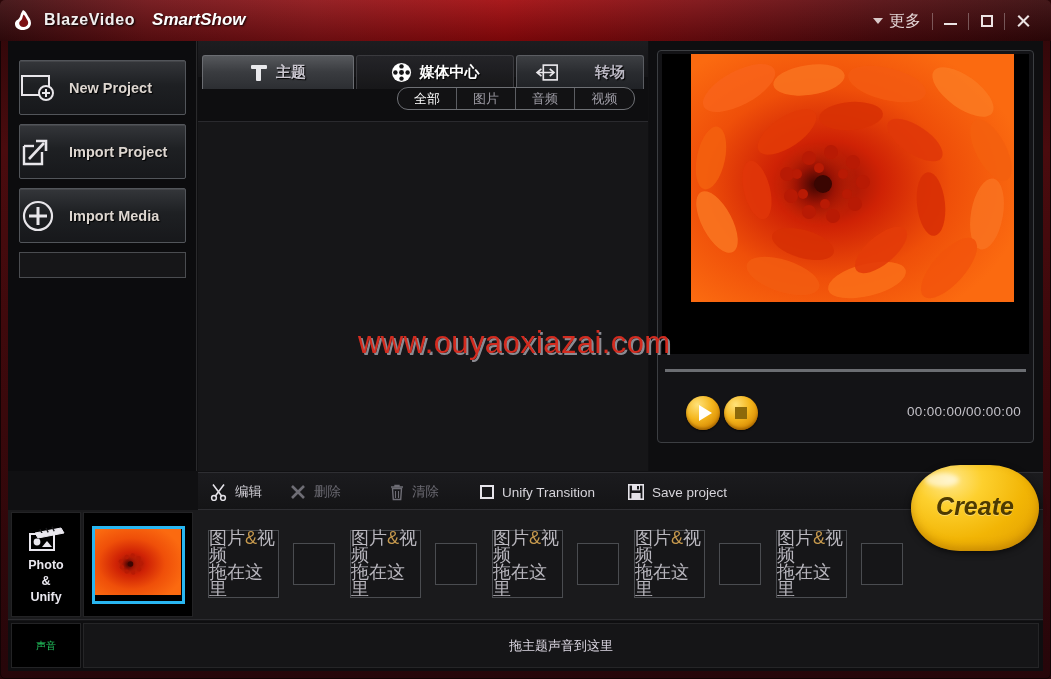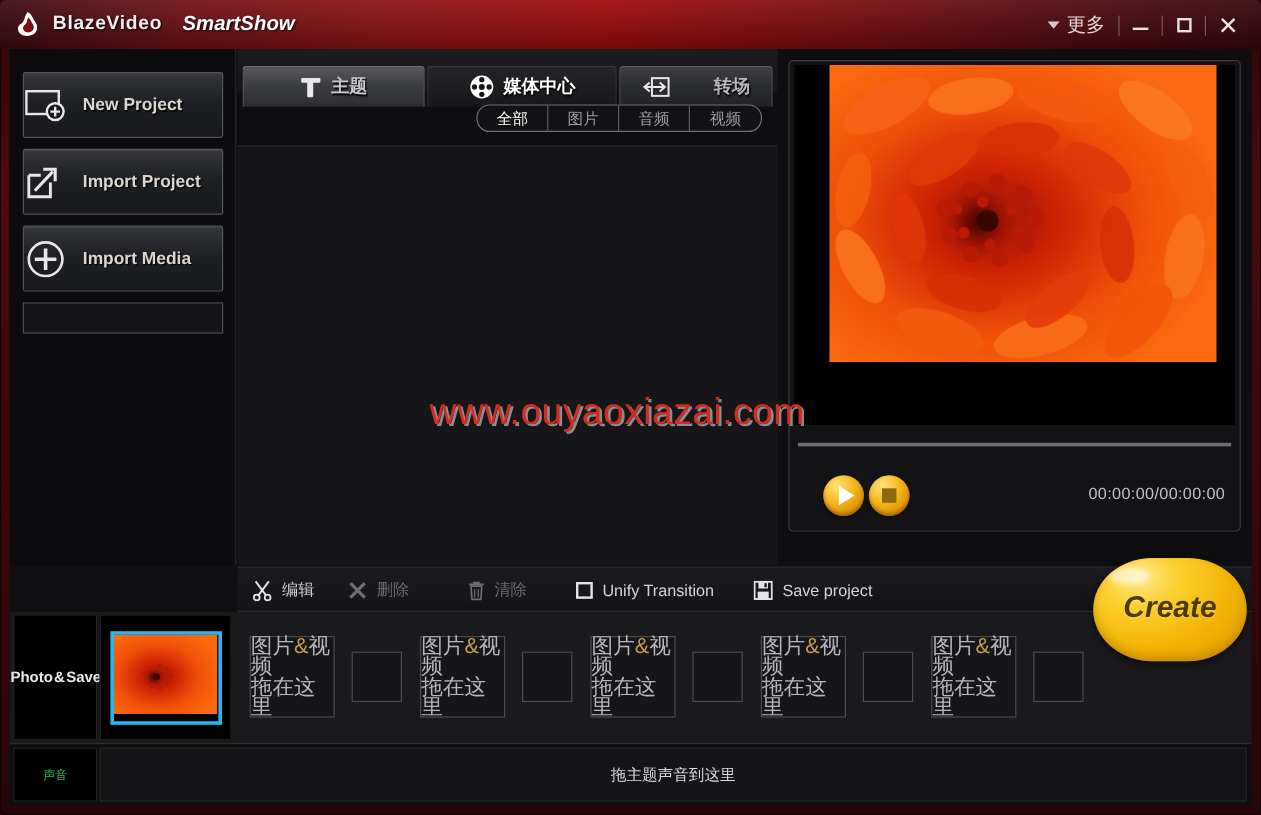--- a/index.html
+++ b/index.html
@@ -269,21 +269,21 @@
     background:#141416;
   }
   #track-pv {
     position:absolute; left:0; top:0; width:1035px; height:110px;
     background:#1a1a1c;
     border-bottom:1px solid #2c2c30;
   }
   #pv-header {
     position:absolute; left:3px; top:2px; width:70px; height:105px;
     background:#000;
-    display:flex; align-items:center; justify-content:center; gap:1px;
+    display:flex; flex-direction:column; align-items:center; justify-content:center; gap:1px;
     border:1px solid #232325;
   }
   .pv-word { color:#e9e7ee; font-size:12.5px; font-weight:bold; line-height:15px; }
   .ico-clap { width:40px;height:28px; margin-bottom:4px; }
   #pv-thumbslot {
     position:absolute; left:75px; top:2px; width:110px; height:105px;
     background:#000; border:1px solid #232325;
     display:flex;align-items:center;justify-content:center;
   }
   #pv-thumb {
@@ -575,21 +575,21 @@
         <div id="pv-header">
           <svg class="ico-clap" viewBox="0 0 40 28">
             <path d="M9 8l26-5 3 5-26 5z" fill="#e9e7ee" stroke="#e9e7ee" stroke-width="1"></path>
             <path d="M14 4.2l2.2 4.4M20 3l2.2 4.4M26 1.8L28.2 6.2" stroke="#1b1b1d" stroke-width="1.4"></path>
             <rect x="4" y="9" width="24" height="16" fill="none" stroke="#e9e7ee" stroke-width="2"></rect>
             <circle cx="11" cy="17" r="3.4" fill="#e9e7ee"></circle>
             <path d="M16 22l5-6 5 6z" fill="#e9e7ee"></path>
           </svg>
           <span class="pv-word">Photo</span>
           <span class="pv-word">&amp;</span>
-          <span class="pv-word">Save</span>
+          <span class="pv-word">Unify</span>
         </div>
 
         <div id="pv-thumbslot">
           <div id="pv-thumb">
             <svg class="flower" viewBox="0 0 323 248" preserveAspectRatio="none">
               <rect width="323" height="248" fill="url(#fg1)"></rect>
               <circle cx="136" cy="128" r="70" fill="url(#fg2)"></circle>
               <g fill="#b81a04">
                 <circle cx="118" cy="104" r="8"></circle>
                   <circle cx="140" cy="98" r="8"></circle>

